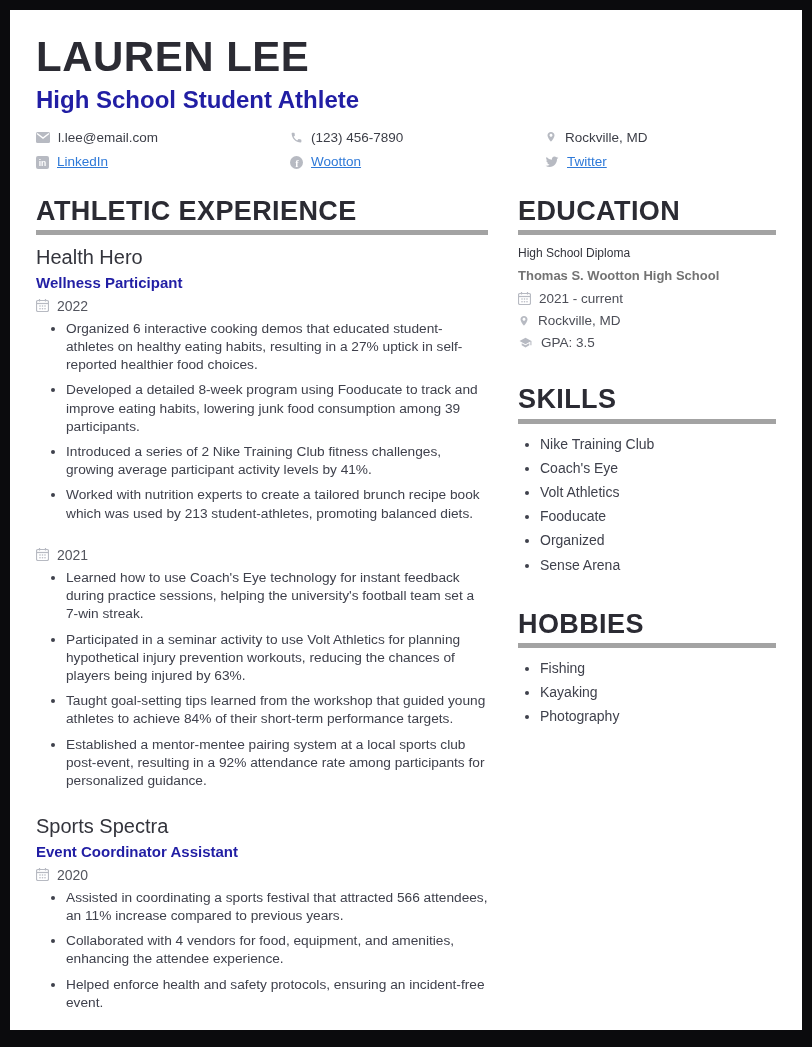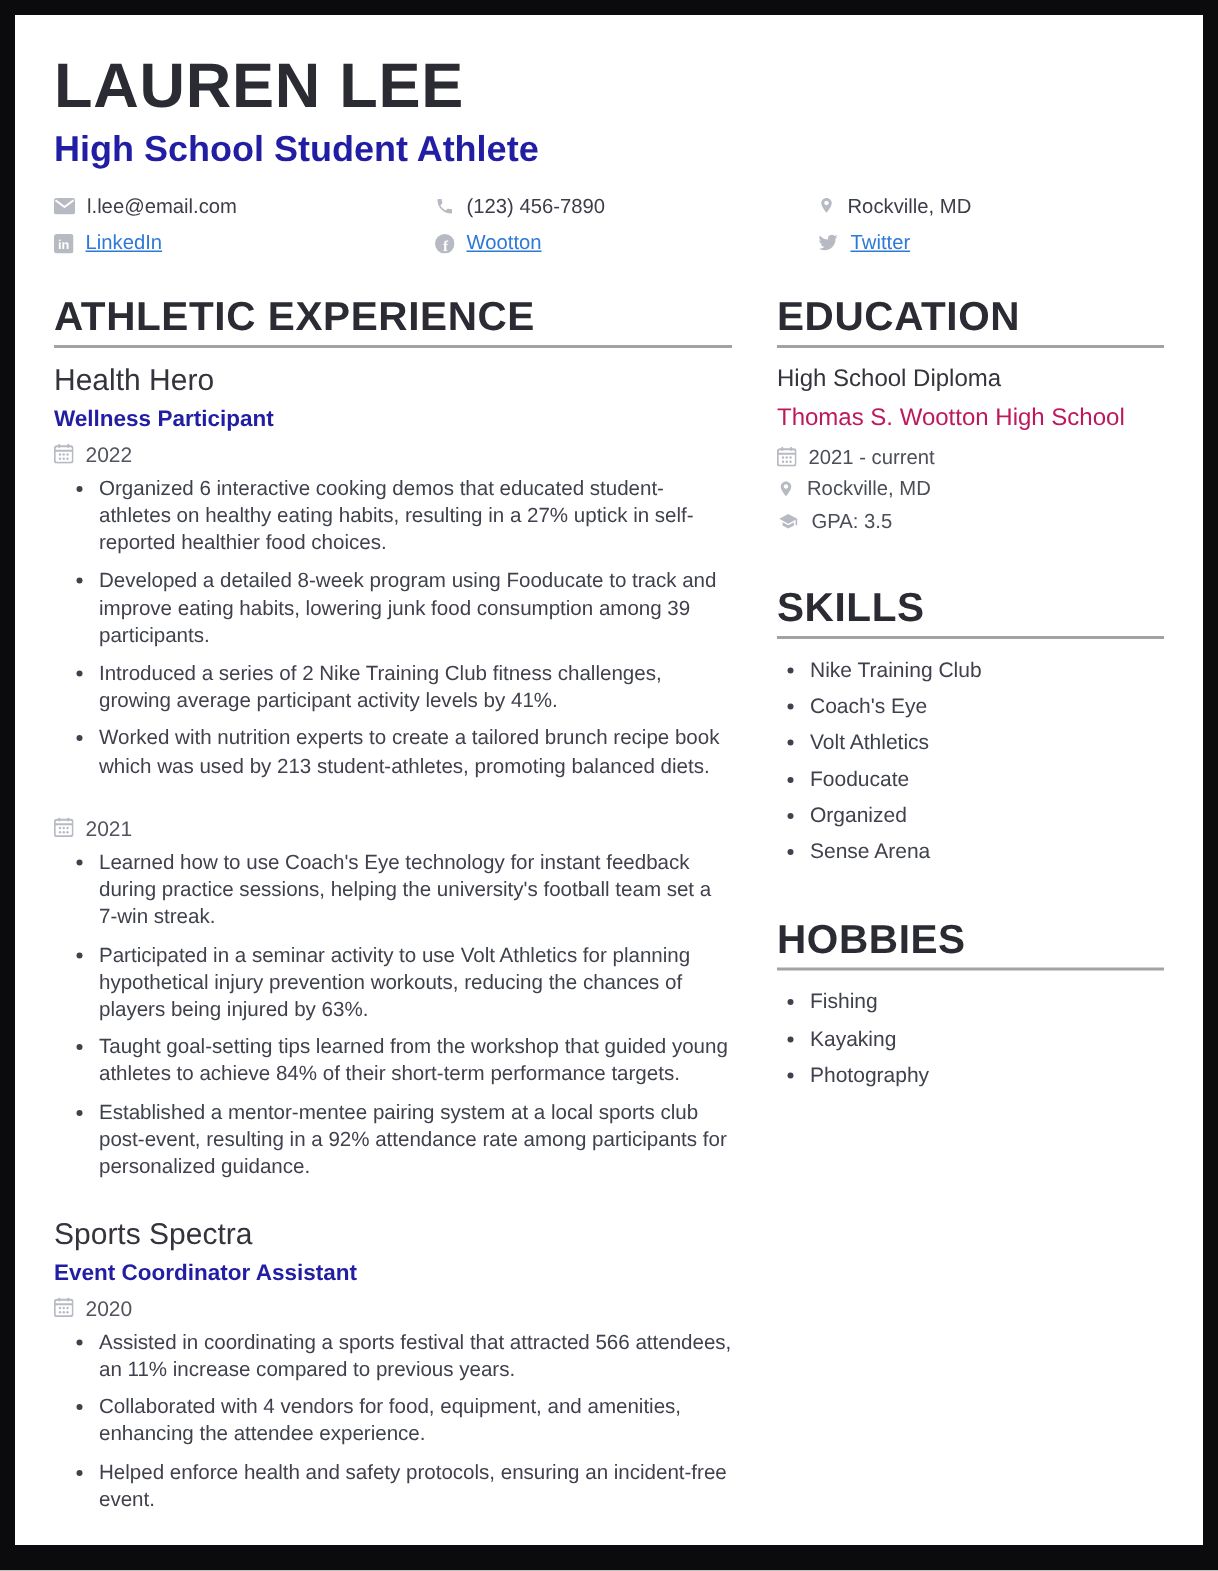--- a/index.html
+++ b/index.html
@@ -64,21 +64,21 @@
     column-gap: 30px;
     margin-top: 28px;
   }
   .section-title {
     font-size: 27px;
     font-weight: 800;
     letter-spacing: 0.4px;
     color: #2b2b33;
     margin: 0 0 11px 0;
     padding-bottom: 5px;
-    border-bottom: 2px solid #a3a3a3;
+    border-bottom: 5px solid #a3a3a3;
     line-height: 1.05;
   }
   
   .job { margin-bottom: 25px; }
   .company {
     font-size: 20px;
     font-weight: 400;
     color: #33343c;
     margin: 0 0 6px 0;
     line-height: 1.15;
@@ -103,30 +103,30 @@
     margin: 0;
     padding-left: 30px;
     font-size: 13.7px;
     color: #3f414c;
     line-height: 1.33;
   }
   ul.bullets li { margin-bottom: 7px; }
   ul.bullets li:last-child { margin-bottom: 0; }
   
   .degree {
-    font-size: 16px;
+    font-size: 12px;
     font-weight: 400;
     color: #33343c;
     margin: 0 0 7px 0;
     line-height: 1.2;
   }
   .school {
-    font-size: 16px;
-    font-weight: 400;
-    color: #be185d;
+    font-size: 13px;
+    font-weight: 700;
+    color: #737373;
     margin: 0 0 9px 0;
     line-height: 1.2;
   }
   .edu-meta {
     display: flex;
     align-items: center;
     gap: 8px;
     font-size: 13.5px;
     color: #4c4e57;
     margin-bottom: 8px;

